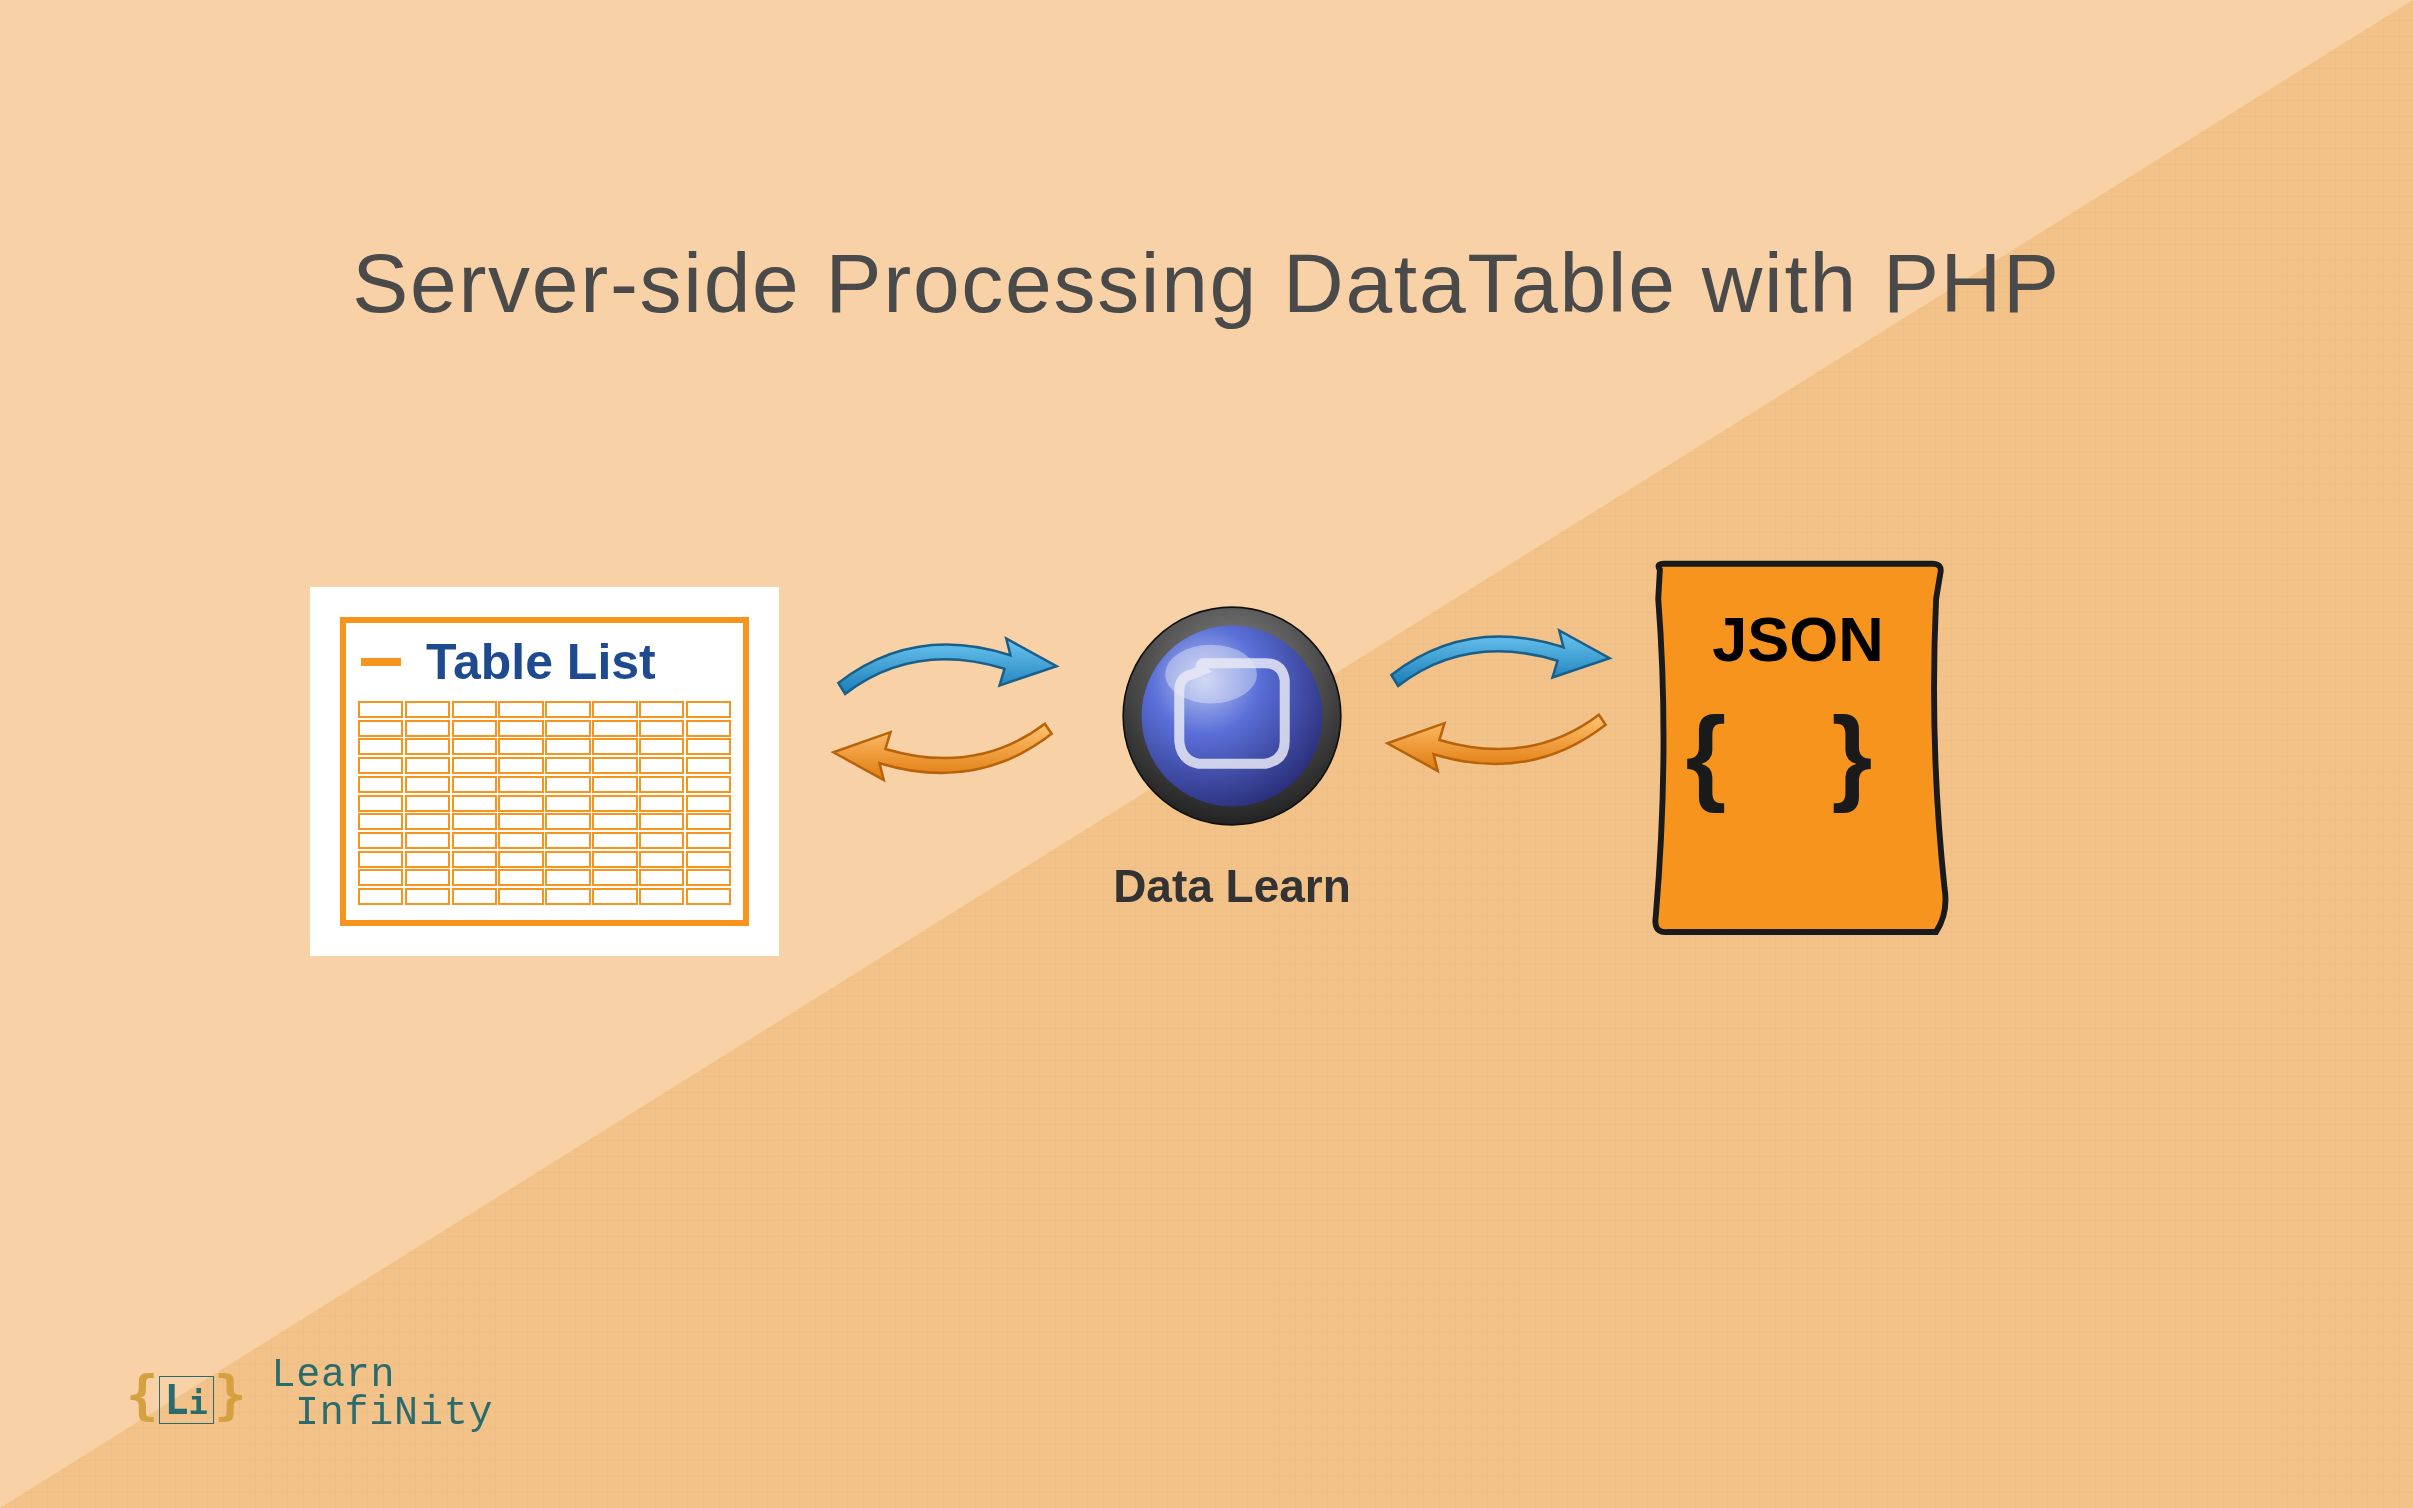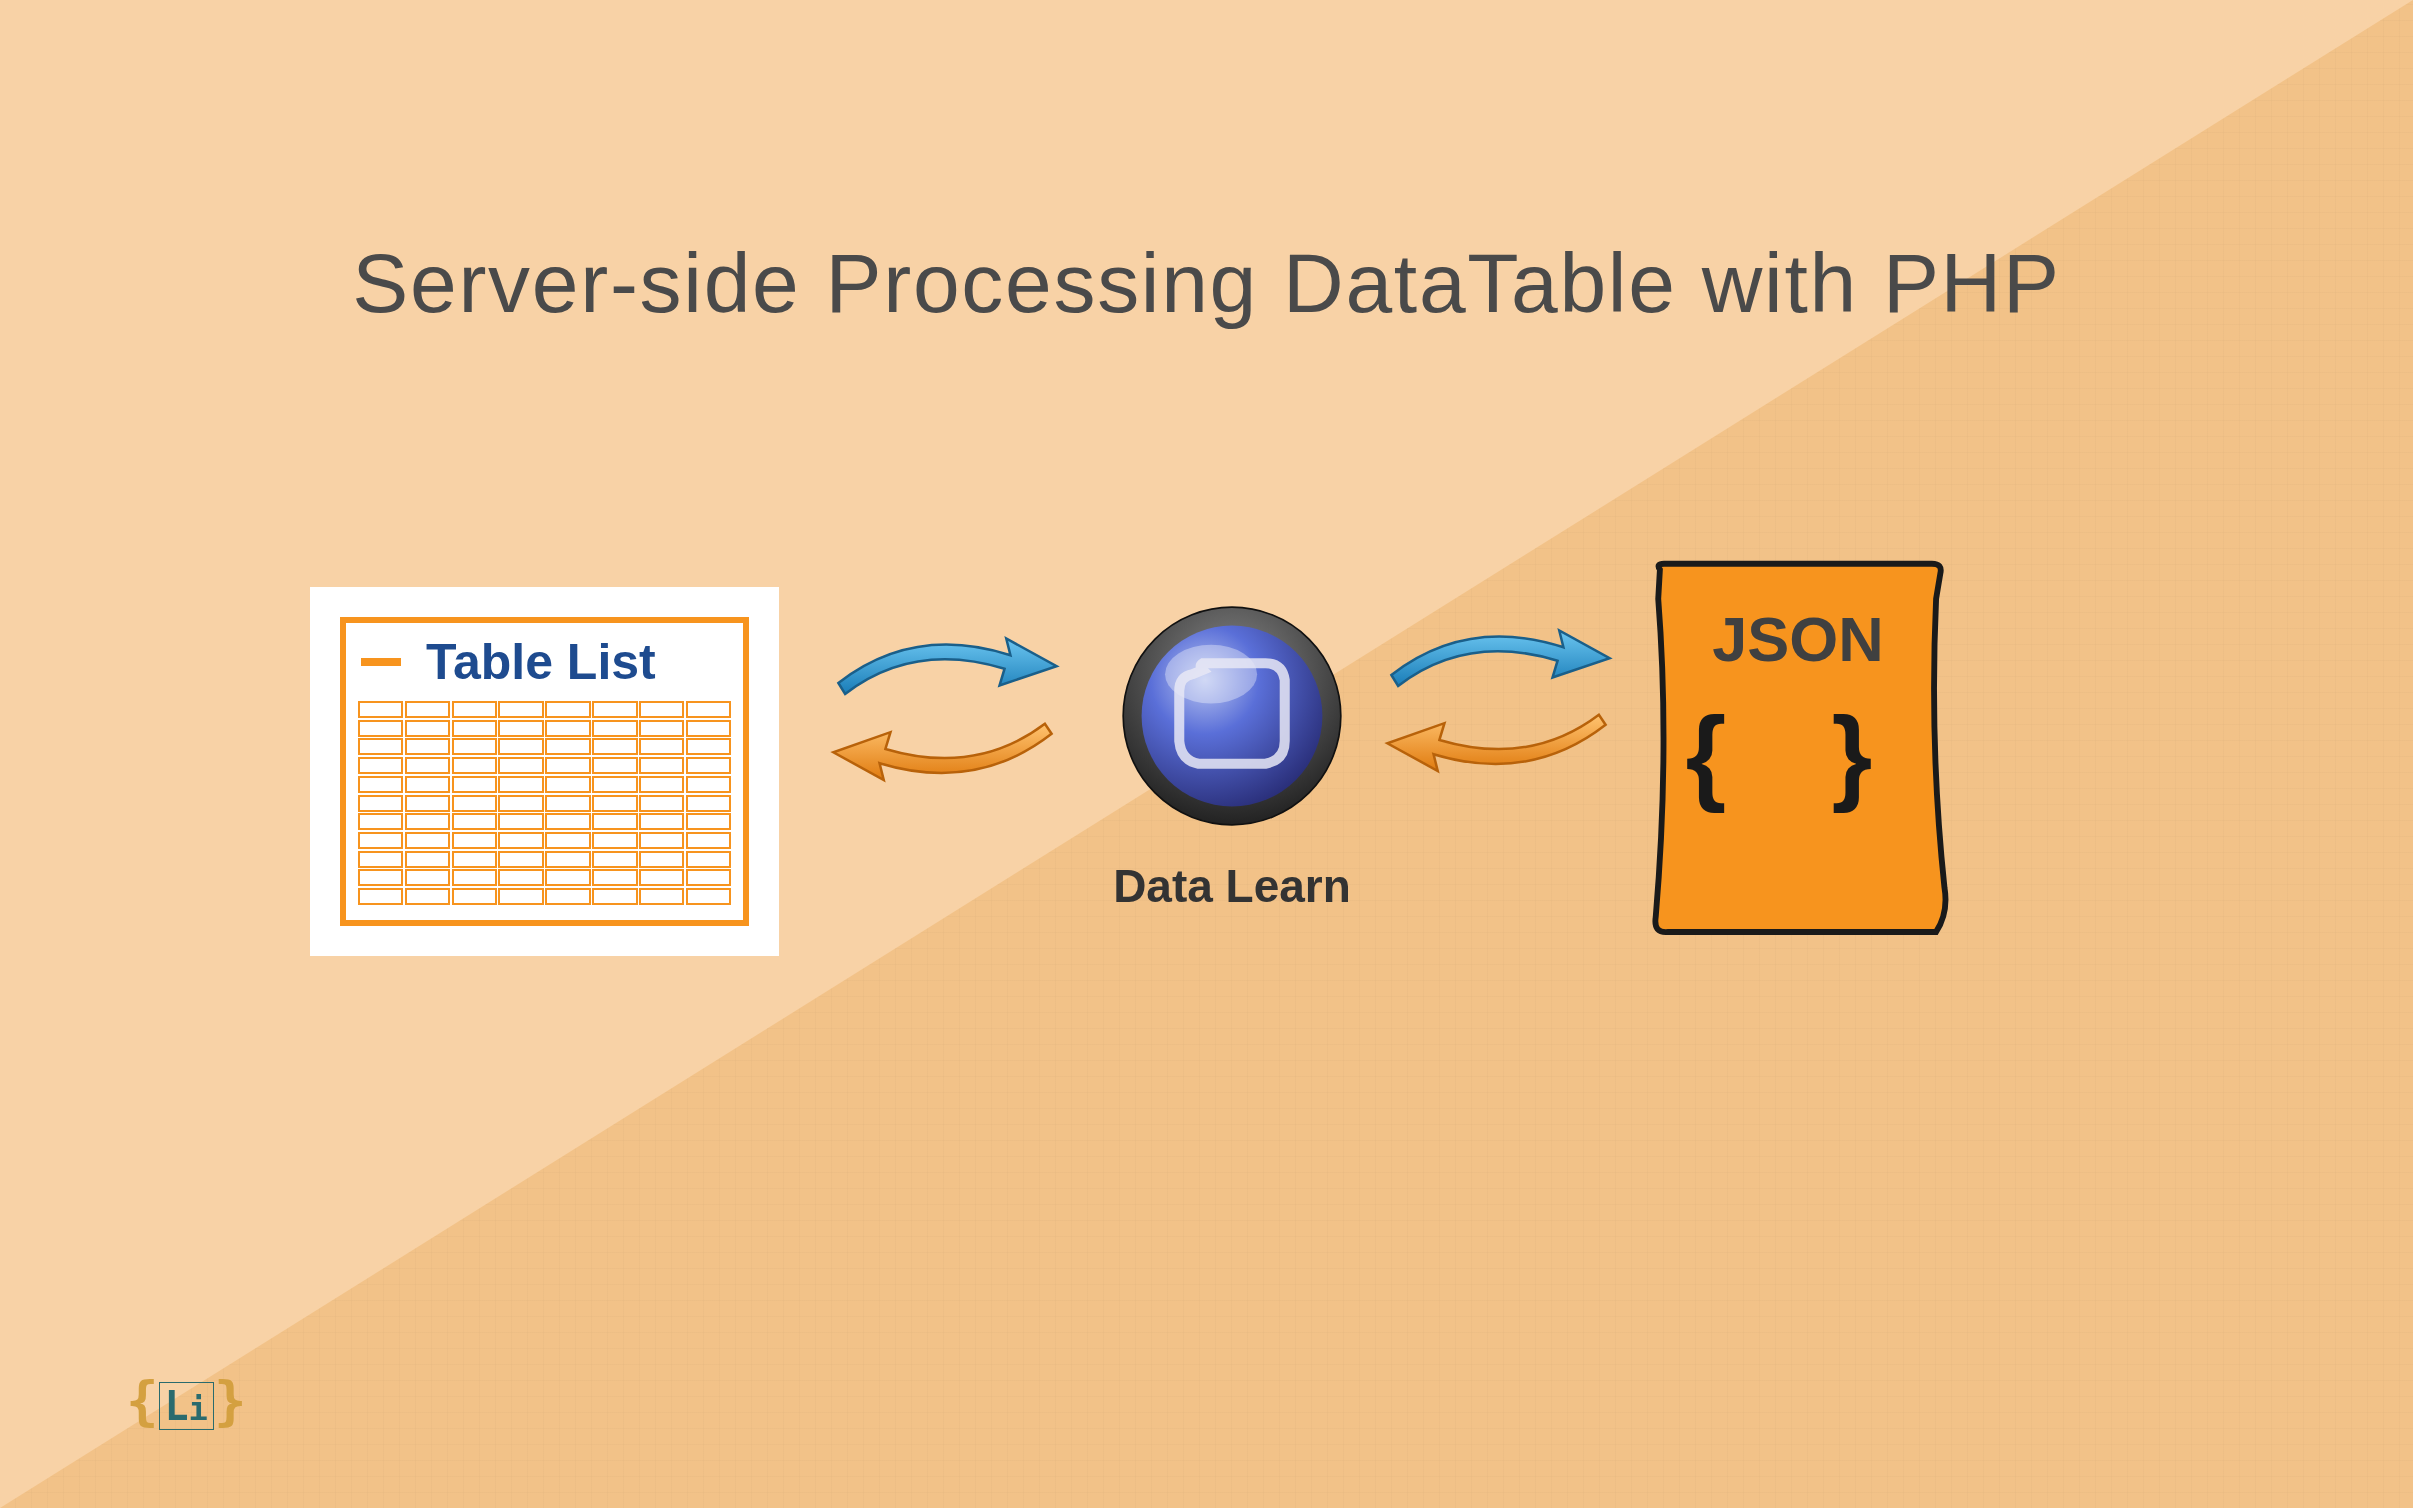--- a/index.html
+++ b/index.html
@@ -129,21 +129,21 @@
       height: 385px;
     }
     .json-title {
       position: absolute;
       top: 46px;
       left: 0;
       width: 100%;
       text-align: center;
       font-size: 63px;
       font-weight: 900;
-      color: #404040;
+      color: #000000;
       font-family: Arial, sans-serif;
     }
     .json-braces {
       position: absolute;
       top: 138px;
       left: 0;
       width: 100%;
       text-align: center;
       font-size: 105px;
       font-weight: 900;
@@ -370,14 +370,18 @@
     <path d="M 20 15 Q 15 8 25 8 L 345 8 Q 358 8 355 20 L 350 50 Q 342 225 360 395 Q 365 425 350 448 L 30 448 Q 12 450 15 430 Q 32 230 18 50 Z" fill="#f7941e" stroke="#1a1a1a" stroke-width="7"></path>
   </svg>
   <div class="json-title">JSON</div>
   <div class="json-braces">{ }</div>
 </div>
 
 <div class="logo">
   <span class="logo-icon">
     <span style="color:#d4a040;">{</span><span style="display:inline-block;border:1.7px solid #2a6b6e;padding:0 5px;font-size:40px;">L<span style="font-size:32px;">i</span></span><span style="color:#d4a040;">}</span>
   </span>
+  <span class="logo-text">
+    <span style="display:block;line-height:0.95;">Learn</span>
+    <span style="display:block;line-height:0.95;margin-left:23.5px;">InfiNity</span>
+  </span>
 </div>
 
 
 </body></html>

